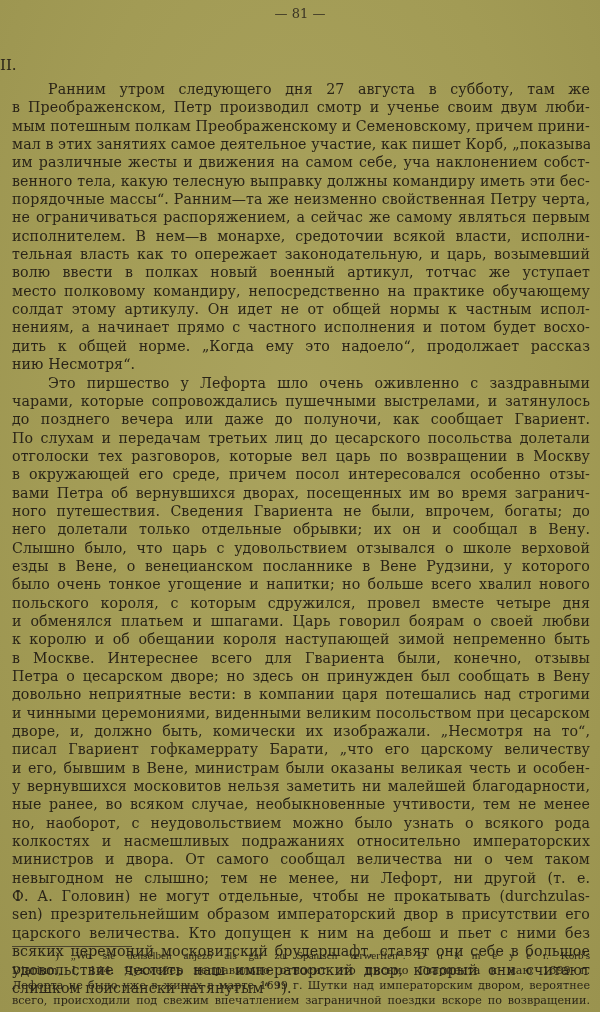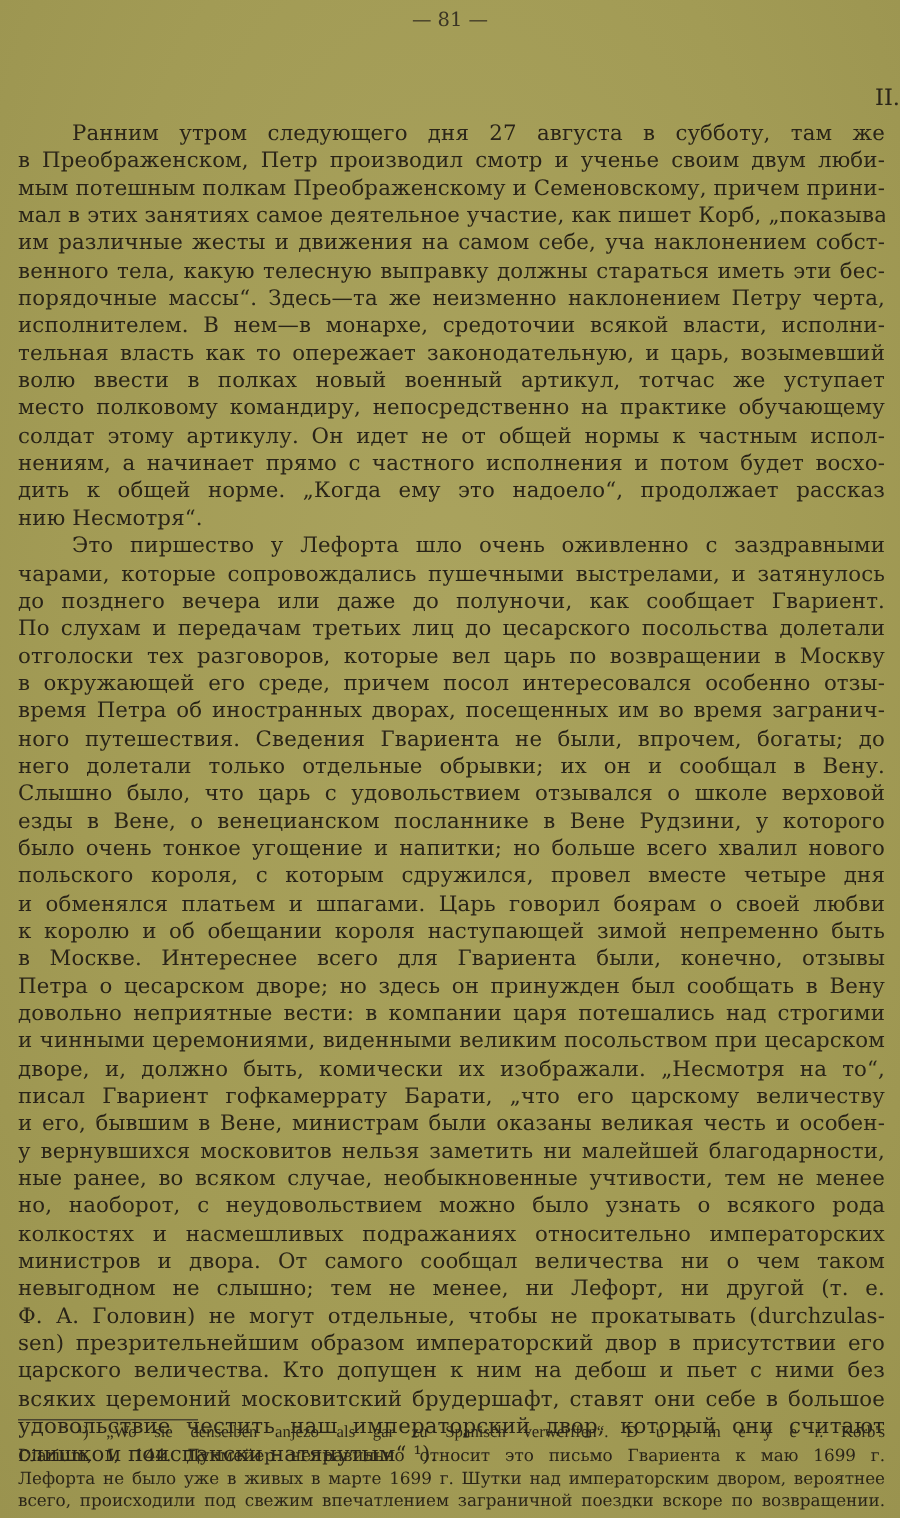--- a/index.html
+++ b/index.html
@@ -10,21 +10,21 @@
     font-family: "DejaVu Serif", serif;
     color: #2a2418;
   }
   .page { position: relative; width: 600px; height: 1012px; }
   .page-number {
     position: absolute; top: 6px; left: 0; width: 600px;
     text-align: center; font-size: 13px; color: #3a3424;
   }
   .chapter {
     position: absolute; top: 56px; left: 0; width: 600px;
-    text-align: right; font-size: 15px; color: #2a2418;
+    text-align: left; font-size: 15px; color: #2a2418;
   }
   .body {
     position: absolute; top: 80px; left: 12px; width: 578px;
     font-size: 14.2px; line-height: 18.35px;
     text-align: justify; letter-spacing: 0.1px;
   }
   .line { display: block; text-align: justify; text-align-last: justify; white-space: nowrap; overflow: hidden; height: 18.35px; }
   .line.last { text-align-last: left; }
   .line.indent { padding-left: 36px; }
   .rule {
@@ -44,37 +44,38 @@
 <div class="page">
   <div class="page-number">— 81 —</div>
   <div class="chapter">II.</div>
 
   <div class="body">
     <span class="line indent">Ранним утром следующего дня 27 августа в субботу, там же</span>
     <span class="line">в Преображенском, Петр производил смотр и ученье своим двум люби-</span>
     <span class="line">мым потешным полкам Преображенскому и Семеновскому, причем прини-</span>
     <span class="line">мал в этих занятиях самое деятельное участие, как пишет Корб, „показывал</span>
     <span class="line">им различные жесты и движения на самом себе, уча наклонением собст-</span>
-    <span class="line">венного тела, какую телесную выправку должны стараться иметь эти бес-</span>
-    <span class="line">порядочные массы“. Здесь—та же неизменно наклонением Петру черта,</span>
+    <span class="line">венного тела, какую телесную выправку должны командиру иметь эти бес-</span>
+    <span class="line">порядочные массы“. Ранним—та же неизменно свойственная Петру черта,</span>
+    <span class="line">не ограничиваться распоряжением, а сейчас же самому являться первым</span>
     <span class="line">исполнителем. В нем—в монархе, средоточии всякой власти, исполни-</span>
     <span class="line">тельная власть как то опережает законодательную, и царь, возымевший</span>
     <span class="line">волю ввести в полках новый военный артикул, тотчас же уступает</span>
     <span class="line">место полковому командиру, непосредственно на практике обучающему</span>
     <span class="line">солдат этому артикулу. Он идет не от общей нормы к частным испол-</span>
     <span class="line">нениям, а начинает прямо с частного исполнения и потом будет восхо-</span>
     <span class="line">дить к общей норме. „Когда ему это надоело“, продолжает рассказ</span>
     <span class="line last">нию Несмотря“.</span>
     <span class="line indent">Это пиршество у Лефорта шло очень оживленно с заздравными</span>
     <span class="line">чарами, которые сопровождались пушечными выстрелами, и затянулось</span>
     <span class="line">до позднего вечера или даже до полуночи, как сообщает Гвариент.</span>
     <span class="line">По слухам и передачам третьих лиц до цесарского посольства долетали</span>
     <span class="line">отголоски тех разговоров, которые вел царь по возвращении в Москву</span>
     <span class="line">в окружающей его среде, причем посол интересовался особенно отзы-</span>
-    <span class="line">время Петра об иностранных дворах, посещенных им во время загранич-</span>
+    <span class="line">вами Петра об вернувшихся дворах, посещенных им во время загранич-</span>
     <span class="line">ного путешествия. Сведения Гвариента не были, впрочем, богаты; до</span>
     <span class="line">него долетали только отдельные обрывки; их он и сообщал в Вену.</span>
     <span class="line">Слышно было, что царь с удовольствием отзывался о школе верховой</span>
     <span class="line">езды в Вене, о венецианском посланнике в Вене Рудзини, у которого</span>
     <span class="line">было очень тонкое угощение и напитки; но больше всего хвалил нового</span>
     <span class="line">польского короля, с которым сдружился, провел вместе четыре дня</span>
     <span class="line">и обменялся платьем и шпагами. Царь говорил боярам о своей любви</span>
     <span class="line">к королю и об обещании короля наступающей зимой непременно быть</span>
     <span class="line">в Москве. Интереснее всего для Гвариента были, конечно, отзывы</span>
     <span class="line">Петра о цесарском дворе; но здесь он принужден был сообщать в Вену</span>

